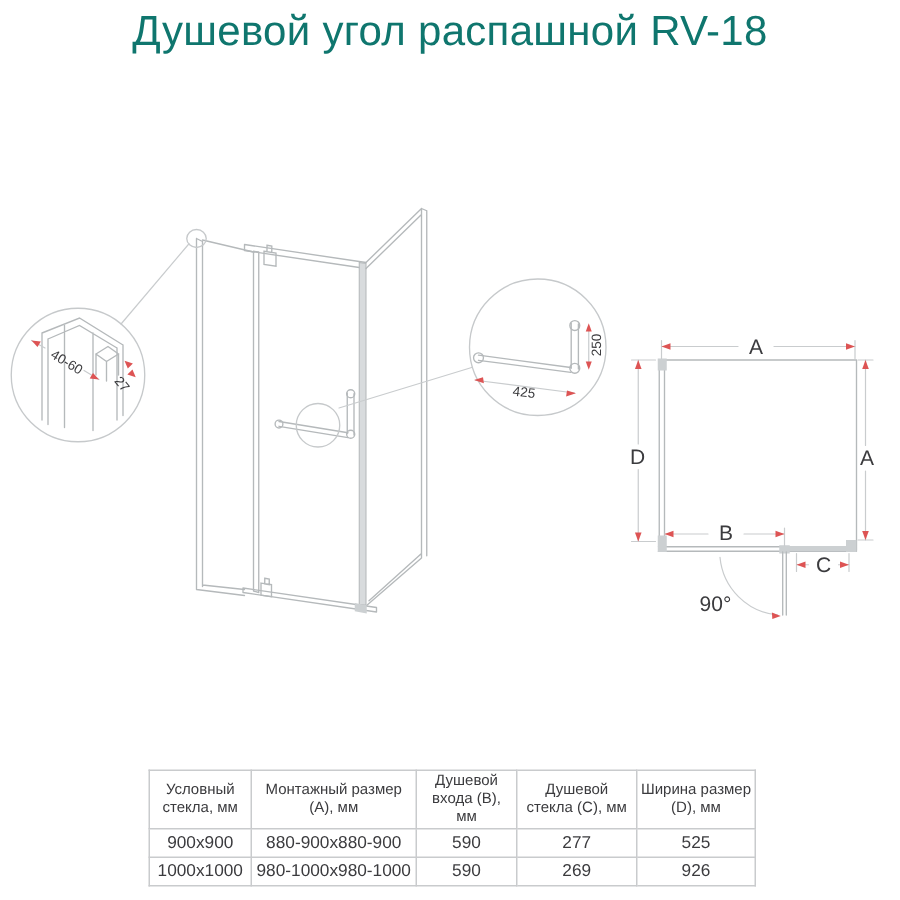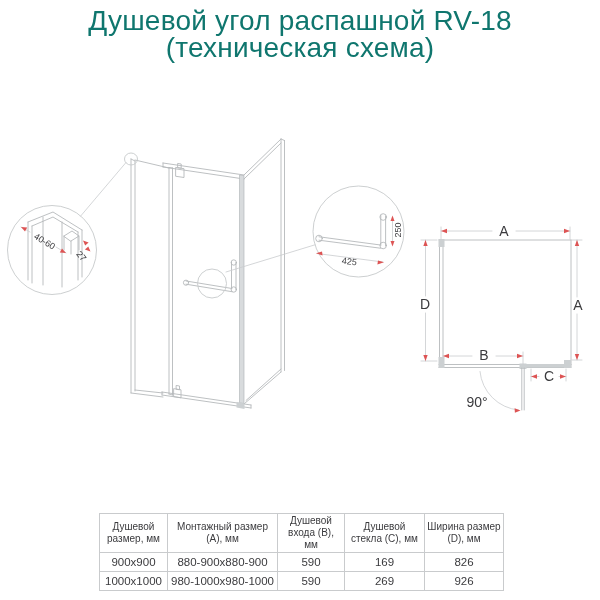--- a/index.html
+++ b/index.html
@@ -23,21 +23,20 @@
   table.spec th{font-size:10px;line-height:1.2;height:26px;}
   table.spec td{font-size:11.5px;height:16px;}
 </style>
 </head>
 <body>
 
 <div class="page">
 
   <div class="title">
     <div>Душевой угол распашной RV-18</div>
-    <div>(техническая схема)</div>
   </div>
 
   <svg class="art" viewBox="0 0 600 600">
 
     <g>
 
       <path class="ln" d="M131,159 V393 M135,161 V391 M131,159 L135,161 M135,160 L169,168
                          M131,393 L163,397 M135,390 L163,393"></path>
 
       <path class="ln" d="M163,163 L244,175 M163,167 L244,179 M163,163 V167"></path>
@@ -150,34 +149,34 @@
   <table class="spec">
     <colgroup>
       <col style="width:68px">
         <col style="width:110px">
         <col style="width:67px">
       <col style="width:80px">
         <col style="width:79px">
     </colgroup>
     <thead>
       <tr>
-        <th>Душевой размер, мм</th>
+        <th>Условный стекла, мм</th>
         <th>Монтажный размер (A), мм</th>
         <th>Душевой входа (B), мм</th>
         <th>Душевой стекла (C), мм</th>
         <th>Ширина размер (D), мм</th>
       </tr>
     </thead>
     <tbody>
       <tr>
         <td>900x900</td>
         <td>880-900x880-900</td>
         <td>590</td>
-        <td>169</td>
-        <td>826</td>
+        <td>277</td>
+        <td>525</td>
       </tr>
       <tr>
         <td>1000x1000</td>
         <td>980-1000x980-1000</td>
         <td>590</td>
         <td>269</td>
         <td>926</td>
       </tr>
     </tbody>
   </table>

